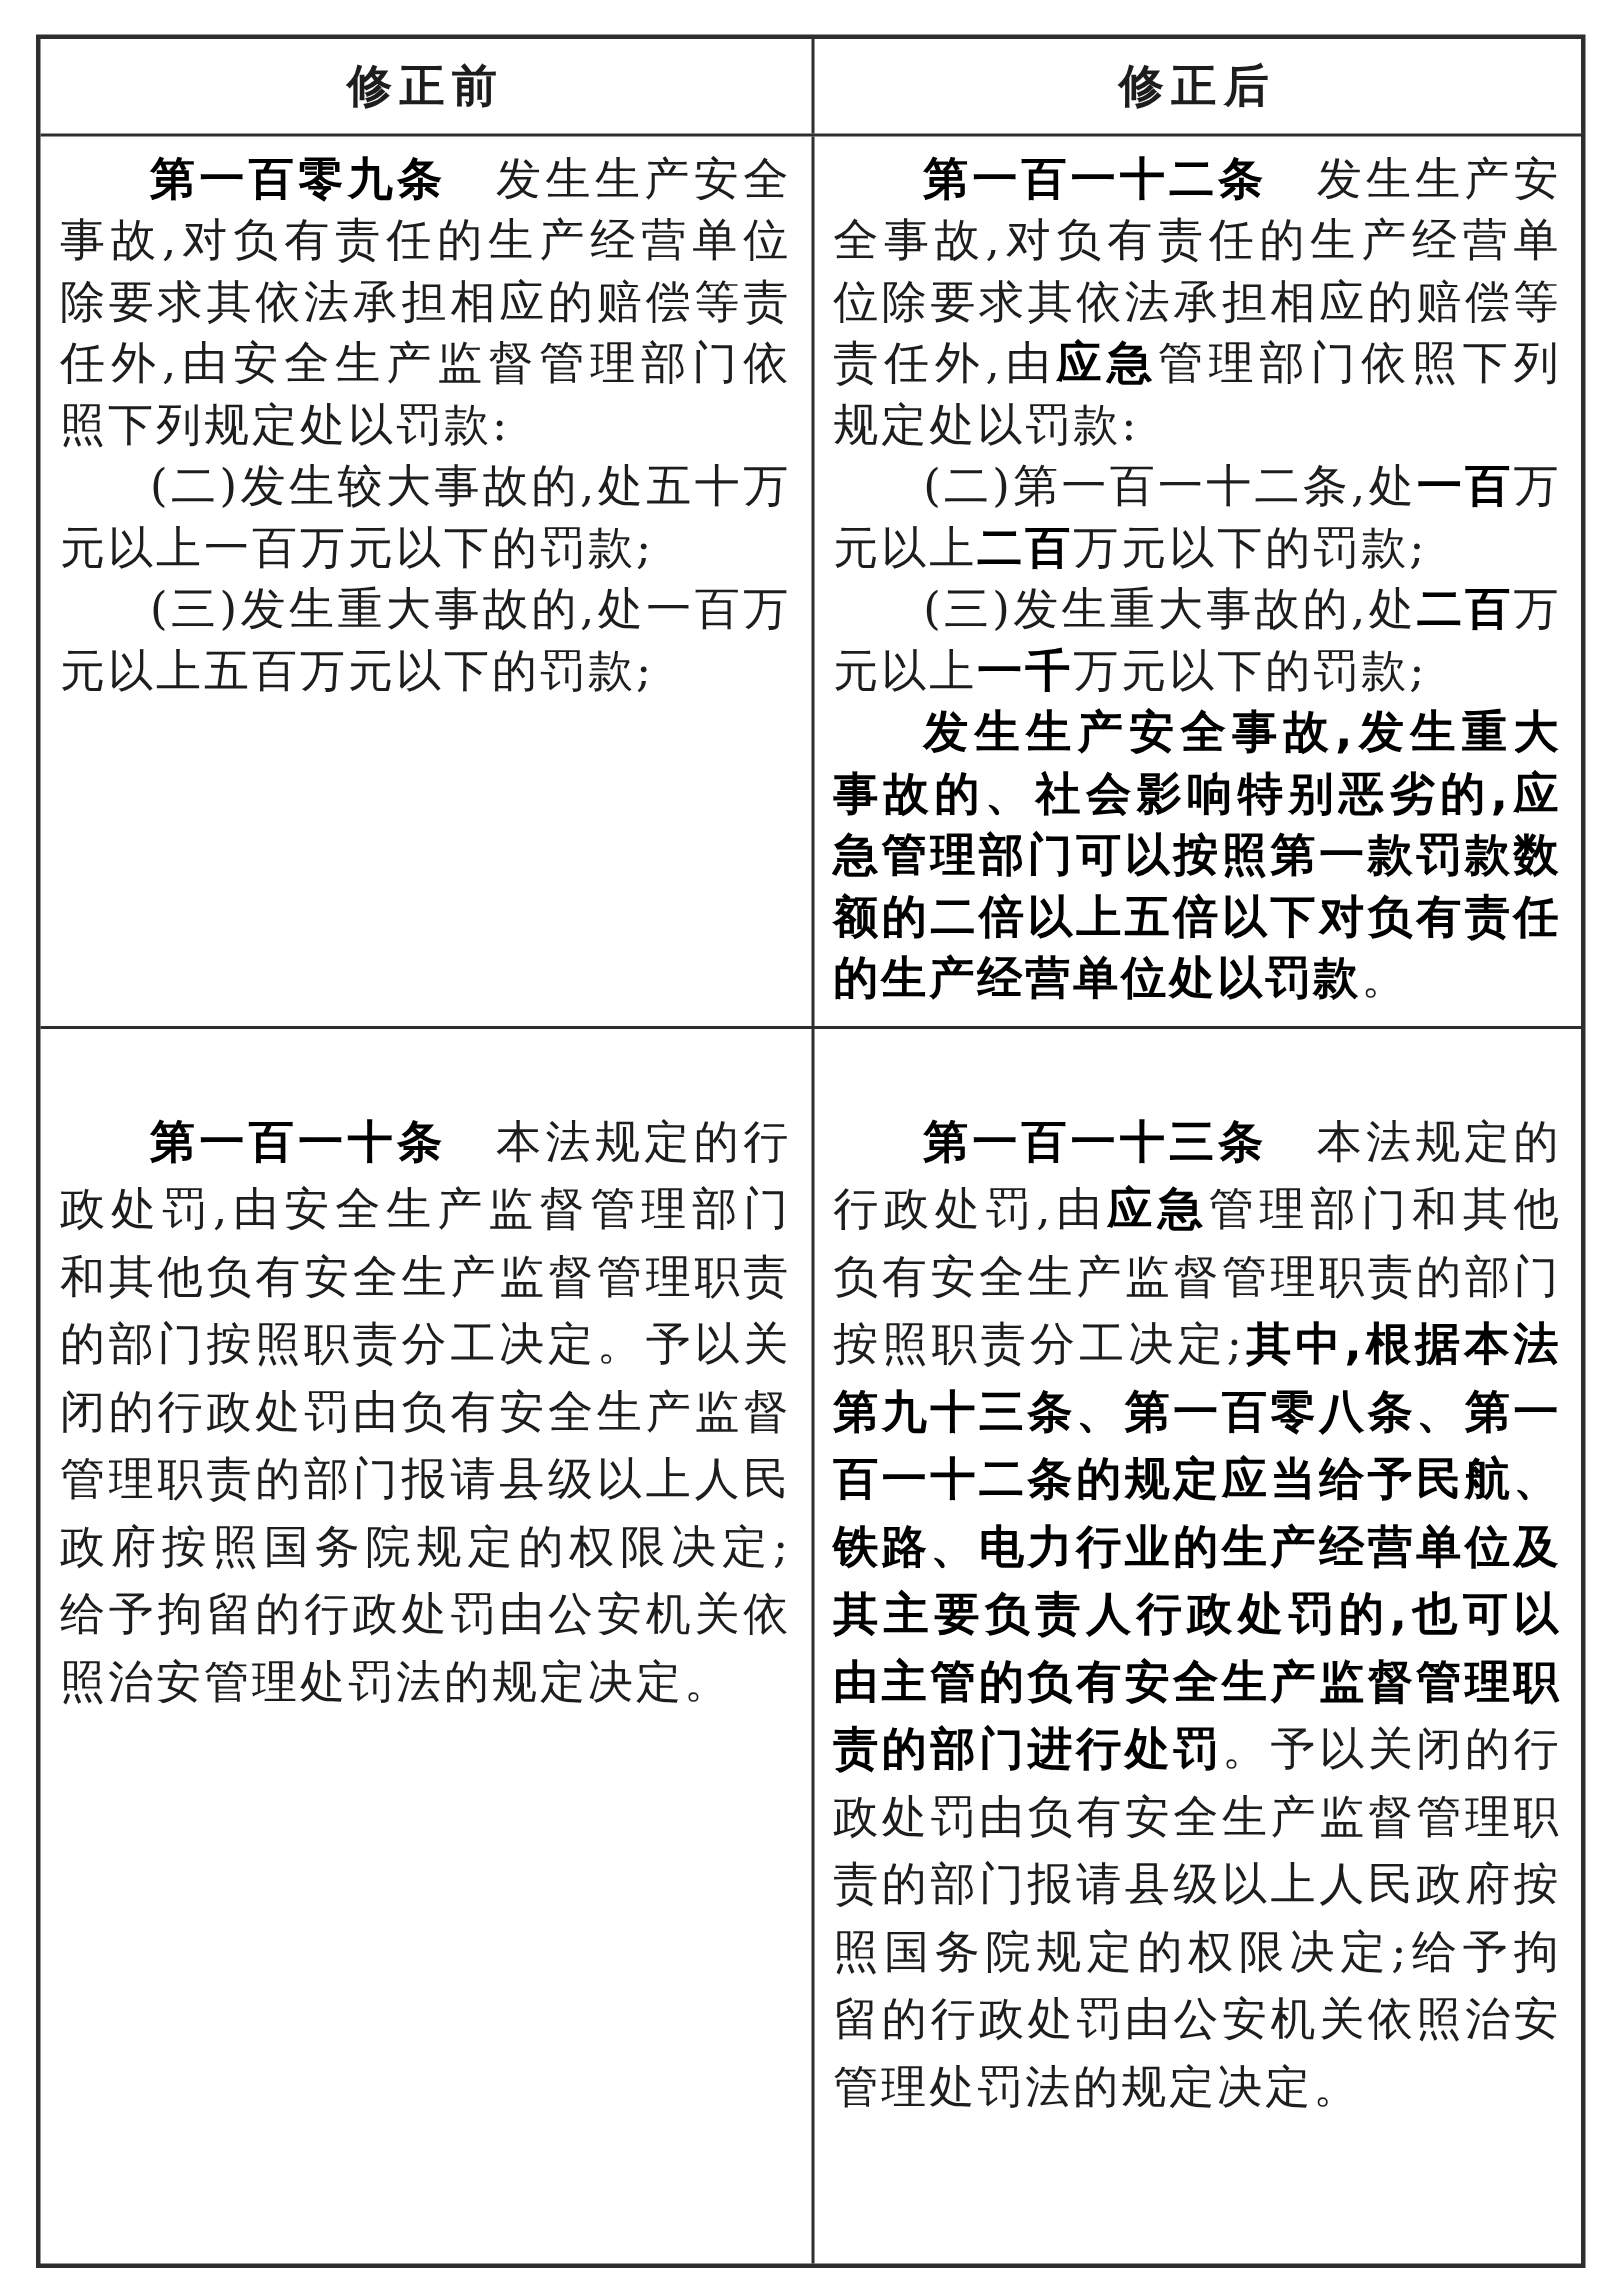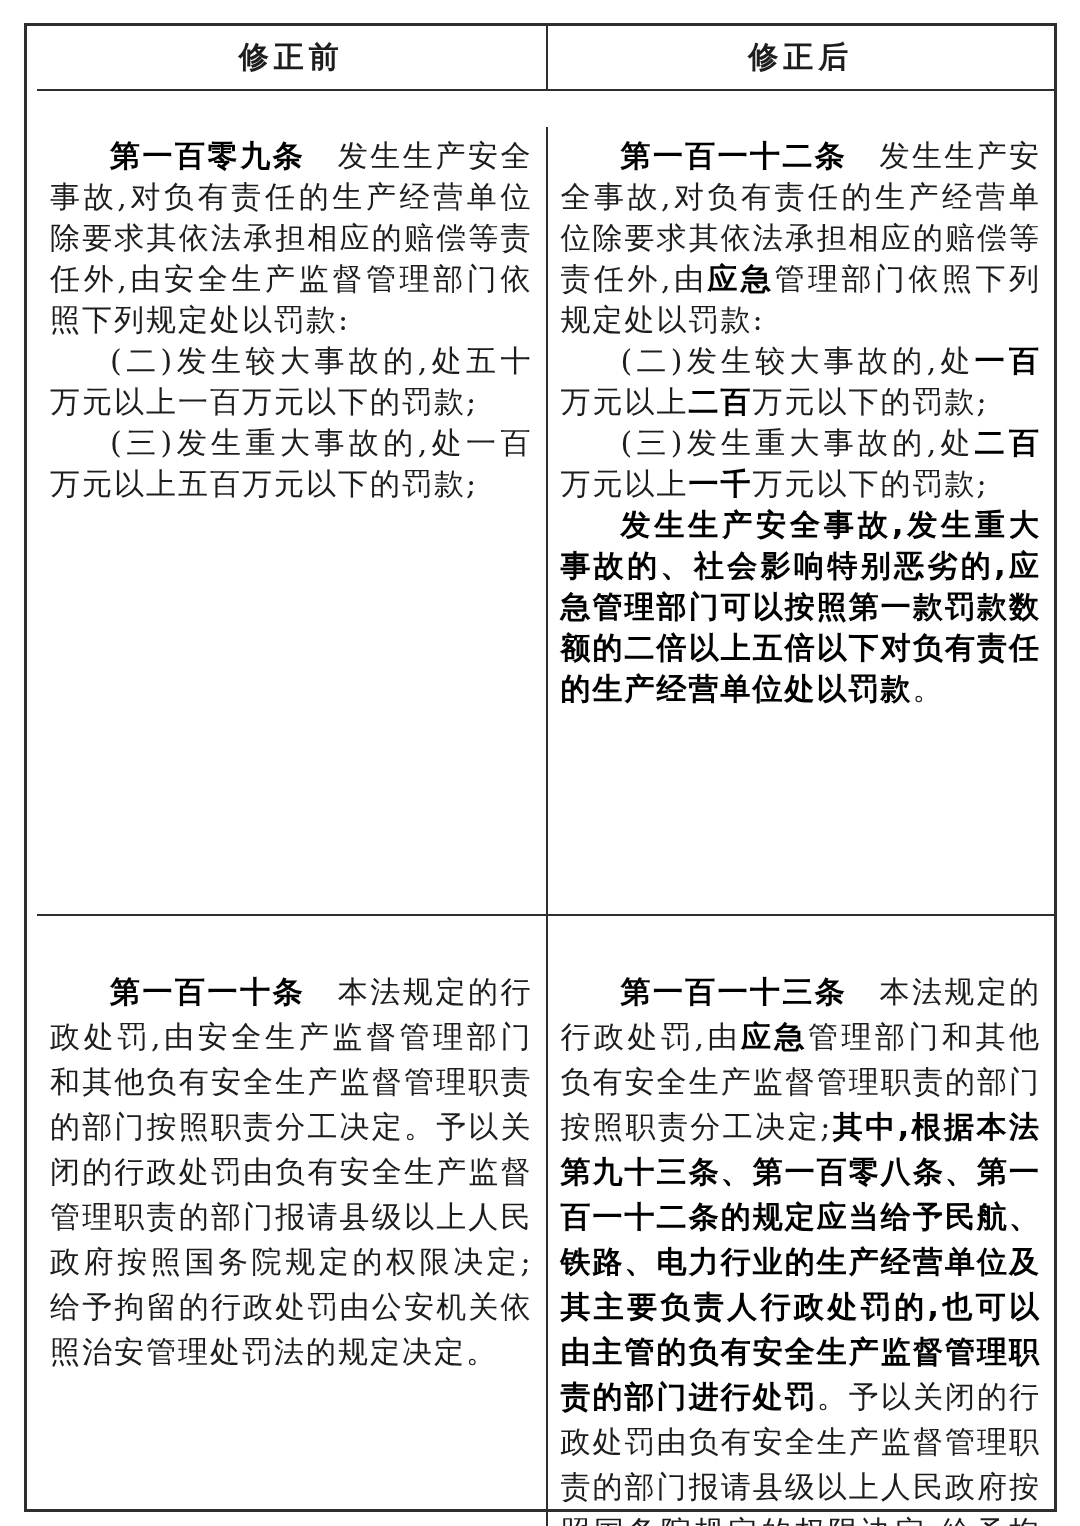--- a/index.html
+++ b/index.html
@@ -16,36 +16,35 @@
     color:var(--text);
     position:relative;
   }
   .doc-table{
     position:absolute;
     left:24px;top:23px;
     width:1033px;height:1489px;
     border:3px solid var(--border);
     display:flex;flex-direction:column;
     background:var(--bg);
-    padding-left:10px;
   }
   .thead{
     display:grid;grid-template-columns:1fr 1fr;
     height:65px;flex:0 0 65px;
     border-bottom:2px solid var(--border);
   }
   .th{
     display:flex;align-items:center;justify-content:center;
     font-family:"DejaVu Sans","Liberation Sans",sans-serif;
     font-weight:700;font-size:30px;letter-spacing:5px;
   }
   .th + .th{border-left:2px solid var(--border);}
   .tbody{display:flex;flex-direction:column;flex:1 1 auto;}
   .tr{display:grid;grid-template-columns:1fr 1fr;}
-  .tr1{height:789px;border-bottom:2px solid var(--border);margin-top:36px;}
+  .tr1{height:595px;border-bottom:2px solid var(--border);}
   .tr2{flex:1 1 auto;}
   .td{padding:8px 13px 6px 13px;overflow:hidden;}
   .td + .td{border-left:2px solid var(--border);}
   .td p{
     margin:0;
     text-indent:2em;
     text-align:justify;
     text-justify:inter-character;
     font-size:30px;
     line-height:41px;
@@ -69,21 +68,21 @@
   </div>
   <div class="tbody" id="tbody">
       <div class="tr tr1">
         <div class="td">
           <p><span class="b">第一百零九条</span><span>　发生生产安全事故,对负有责任的生产经营单位除要求其依法承担相应的赔偿等责任外,由安全生产监督管理部门依照下列规定处以罚款:</span></p>
           <p><span>(二)发生较大事故的,处五十万元以上一百万元以下的罚款;</span></p>
           <p><span>(三)发生重大事故的,处一百万元以上五百万元以下的罚款;</span></p>
         </div>
         <div class="td">
           <p><span class="b">第一百一十二条</span><span>　发生生产安全事故,对负有责任的生产经营单位除要求其依法承担相应的赔偿等责任外,由</span><span class="b">应急</span><span>管理部门依照下列规定处以罚款:</span></p>
-          <p><span>(二)发生较大事故的,处</span><span class="b">一百</span><span>万元以上</span><span class="b">二百</span><span>万元以下的罚款;</span></p>
+          <p><span>(二)第一百一十二条,处</span><span class="b">一百</span><span>万元以上</span><span class="b">二百</span><span>万元以下的罚款;</span></p>
           <p><span>(三)发生重大事故的,处</span><span class="b">二百</span><span>万元以上</span><span class="b">一千</span><span>万元以下的罚款;</span></p>
           <p><span class="b">发生生产安全事故,发生重大事故的、社会影响特别恶劣的,应急管理部门可以按照第一款罚款数额的二倍以上五倍以下对负有责任的生产经营单位处以罚款</span><span>。</span></p>
         </div>
       </div>
       <div class="tr tr2">
         <div class="td">
           <p><span class="b">第一百一十条</span><span>　本法规定的行政处罚,由安全生产监督管理部门和其他负有安全生产监督管理职责的部门按照职责分工决定。予以关闭的行政处罚由负有安全生产监督管理职责的部门报请县级以上人民政府按照国务院规定的权限决定;给予拘留的行政处罚由公安机关依照治安管理处罚法的规定决定。</span></p>
         </div>
         <div class="td">
           <p><span class="b">第一百一十三条</span><span>　本法规定的行政处罚,由</span><span class="b">应急</span><span>管理部门和其他负有安全生产监督管理职责的部门按照职责分工决定;</span><span class="b">其中,根据本法第九十三条、第一百零八条、第一百一十二条的规定应当给予民航、铁路、电力行业的生产经营单位及其主要负责人行政处罚的,也可以由主管的负有安全生产监督管理职责的部门进行处罚</span><span>。予以关闭的行政处罚由负有安全生产监督管理职责的部门报请县级以上人民政府按照国务院规定的权限决定;给予拘留的行政处罚由公安机关依照治安管理处罚法的规定决定。</span></p>

